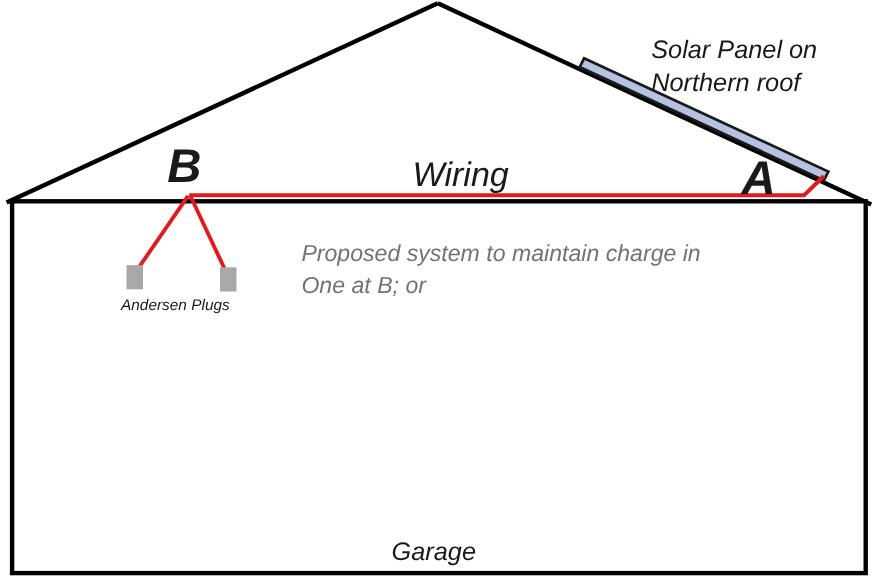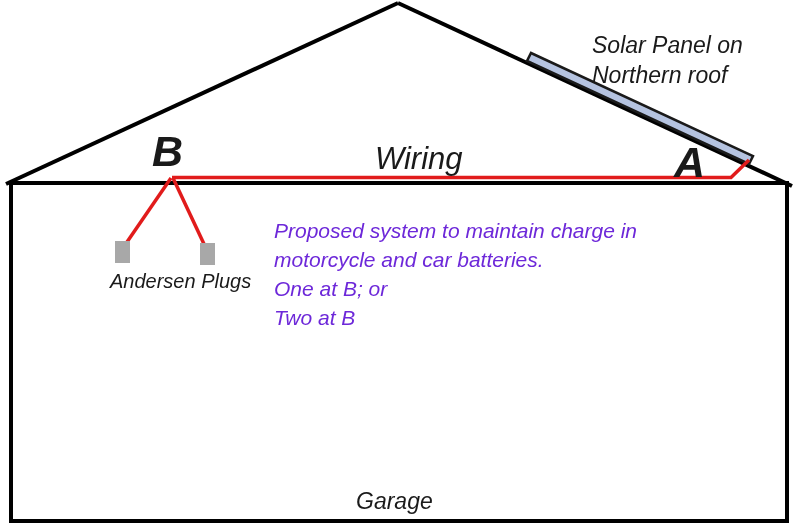--- a/index.html
+++ b/index.html
@@ -50,29 +50,29 @@
     left: 152px;
     top: 130px;
   }
   .lbl-a {
     left: 674px;
     top: 141px;
   }
   .lbl-andersen {
     left: 110px;
     top: 269px;
-    font-size: 20px;
+    font-size: 14px;
   }
   .note {
     position: absolute;
     left: 274px;
     top: 216px;
     font-size: 21px;
     line-height: 29px;
-    color: #6d28d9;
+    color: #737373;
   }
   .note div {
     white-space: nowrap;
   }
   .lbl-garage {
     left: 356px;
     top: 487px;
     font-size: 23px;
     text-align: right;
   }
@@ -105,19 +105,17 @@
   <div class="lbl lbl-wiring">Wiring</div>
 
   <div class="lbl lbl-point lbl-b">B</div>
 
   <div class="lbl lbl-point lbl-a">A</div>
 
   <div class="lbl lbl-andersen">Andersen Plugs</div>
 
   <div class="note">
     <div>Proposed system to maintain charge in</div>
-    <div>motorcycle and car batteries.</div>
     <div>One at B; or</div>
-    <div>Two at B</div>
   </div>
 
   <div class="lbl lbl-garage">Garage</div>
 </div>
 
 </body></html>

